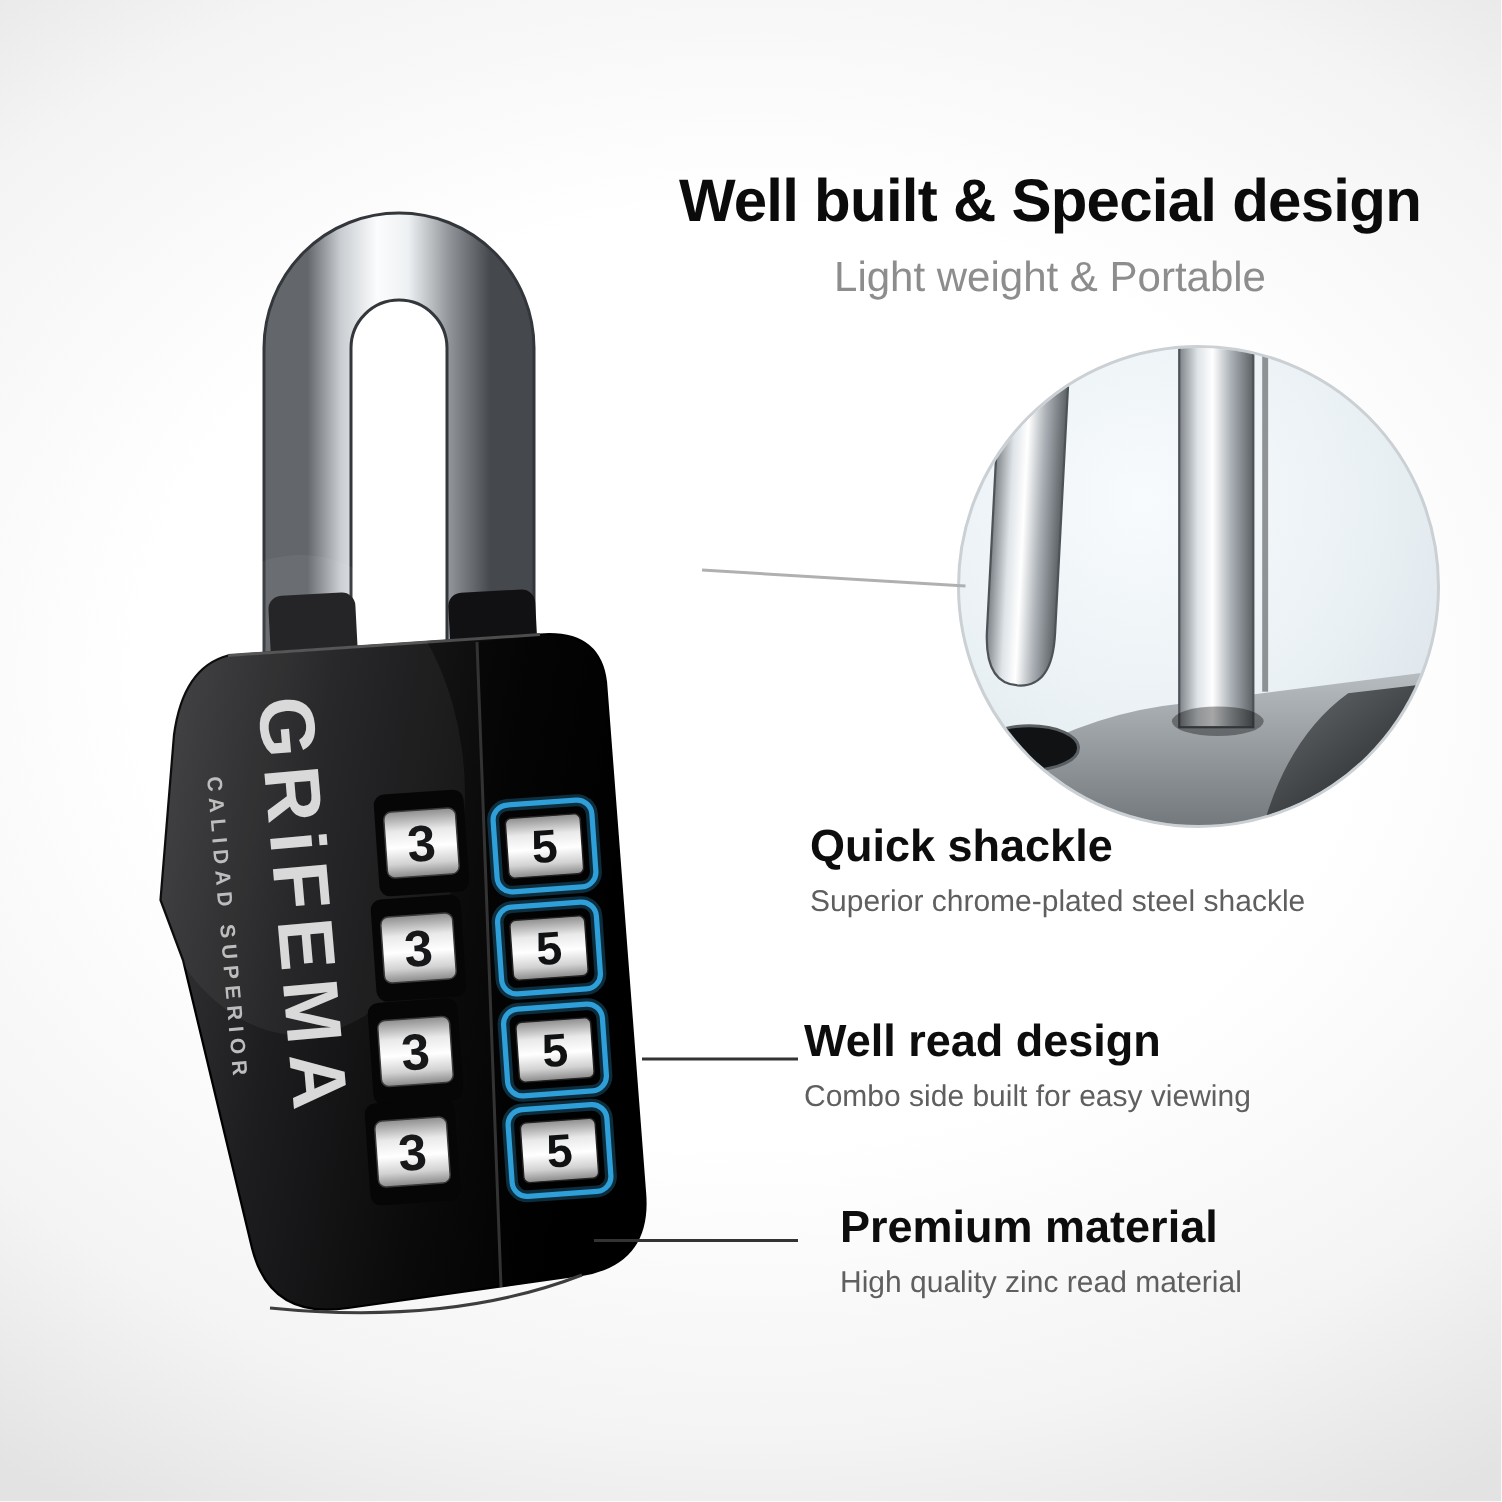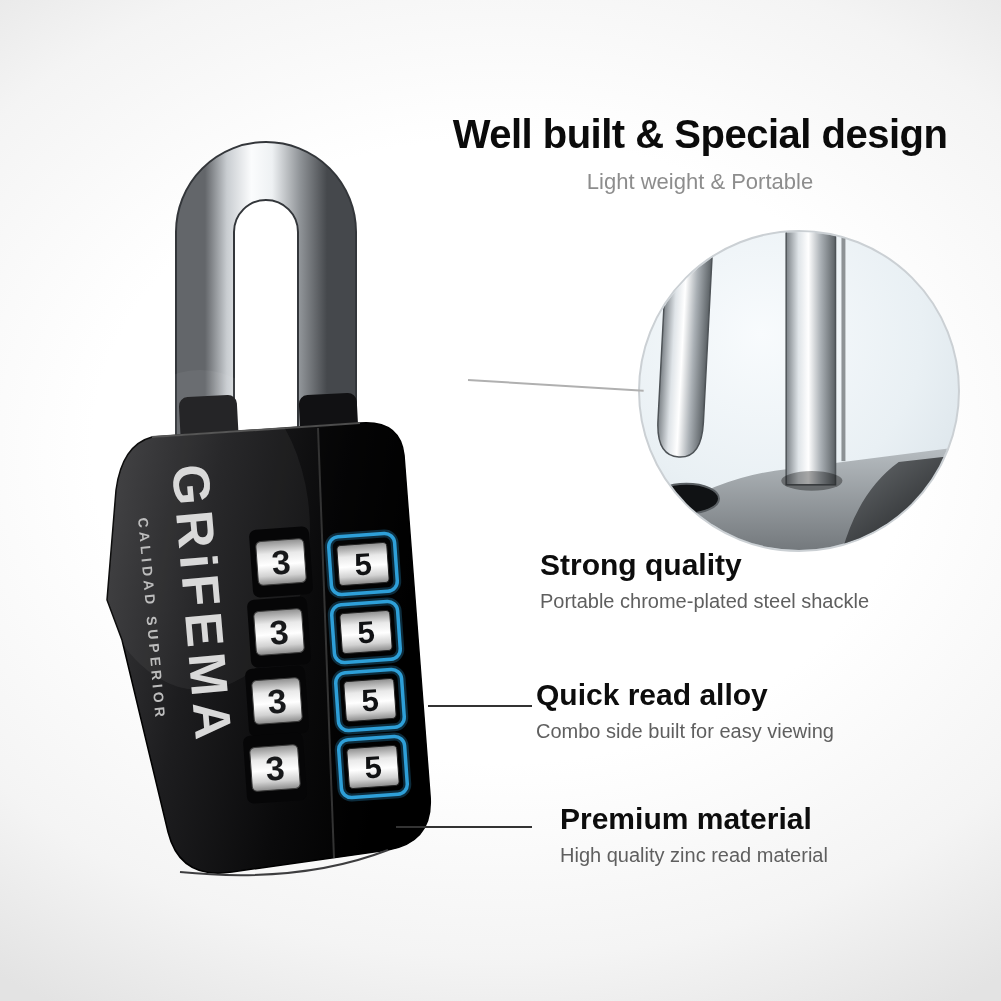--- a/index.html
+++ b/index.html
@@ -7,21 +7,21 @@
   body { font-family:"Liberation Sans", sans-serif; }
 
   .stage {
     position:relative; width:1001px; height:1001px; overflow:hidden;
     background:
       radial-gradient(ellipse 85% 65% at 50% 45%, #ffffff 48%, #f4f4f4 78%, #e3e3e3 100%);
   }
 
   .headline-block { position:absolute; left:410px; top:112px; width:580px; text-align:center; }
   .headline { font-size:40px; font-weight:700; color:#0b0b0b; letter-spacing:-0.5px; }
-  .subheadline { margin-top:12px; font-size:22px; color:#8d8d8d; }
+  .subheadline { margin-top:12px; font-size:28px; color:#8d8d8d; }
 
   .lock-svg { position:absolute; left:0; top:0; width:520px; height:920px; }
 
   .magnifier {
     position:absolute; left:638px; top:230px; width:322px; height:322px;
     border-radius:50%; border:2px solid #cbd0d4; overflow:hidden;
     background: radial-gradient(circle at 38% 32%, #f8fbfd 0%, #e9f0f4 55%, #d4dee5 100%);
   }
   .magnifier svg { width:100%; height:100%; display:block; }
 
@@ -179,25 +179,25 @@
         <path d="M 23 -6 L 23 192 Q 23 228 46 228 Q 69 228 69 192 L 69 -6 Z" fill="url(#mgChrome)" stroke="#4e5357" stroke-width="1.5"></path>
       </g>
     </svg>
   </div>
 
   <div class="callout-line line-shackle"></div>
   <div class="callout-line line-quick"></div>
   <div class="callout-line line-premium"></div>
 
   <div class="feature feature-1">
-    <div class="feature-heading">Strong quality</div>
-    <div class="feature-desc">Portable chrome-plated steel shackle</div>
+    <div class="feature-heading">Quick shackle</div>
+    <div class="feature-desc">Superior chrome-plated steel shackle</div>
   </div>
   <div class="feature feature-2">
-    <div class="feature-heading">Quick read alloy</div>
+    <div class="feature-heading">Well read design</div>
     <div class="feature-desc">Combo side built for easy viewing</div>
   </div>
   <div class="feature feature-3">
     <div class="feature-heading">Premium material</div>
     <div class="feature-desc">High quality zinc read material</div>
   </div>
 
 </div>
 
 </body></html>

